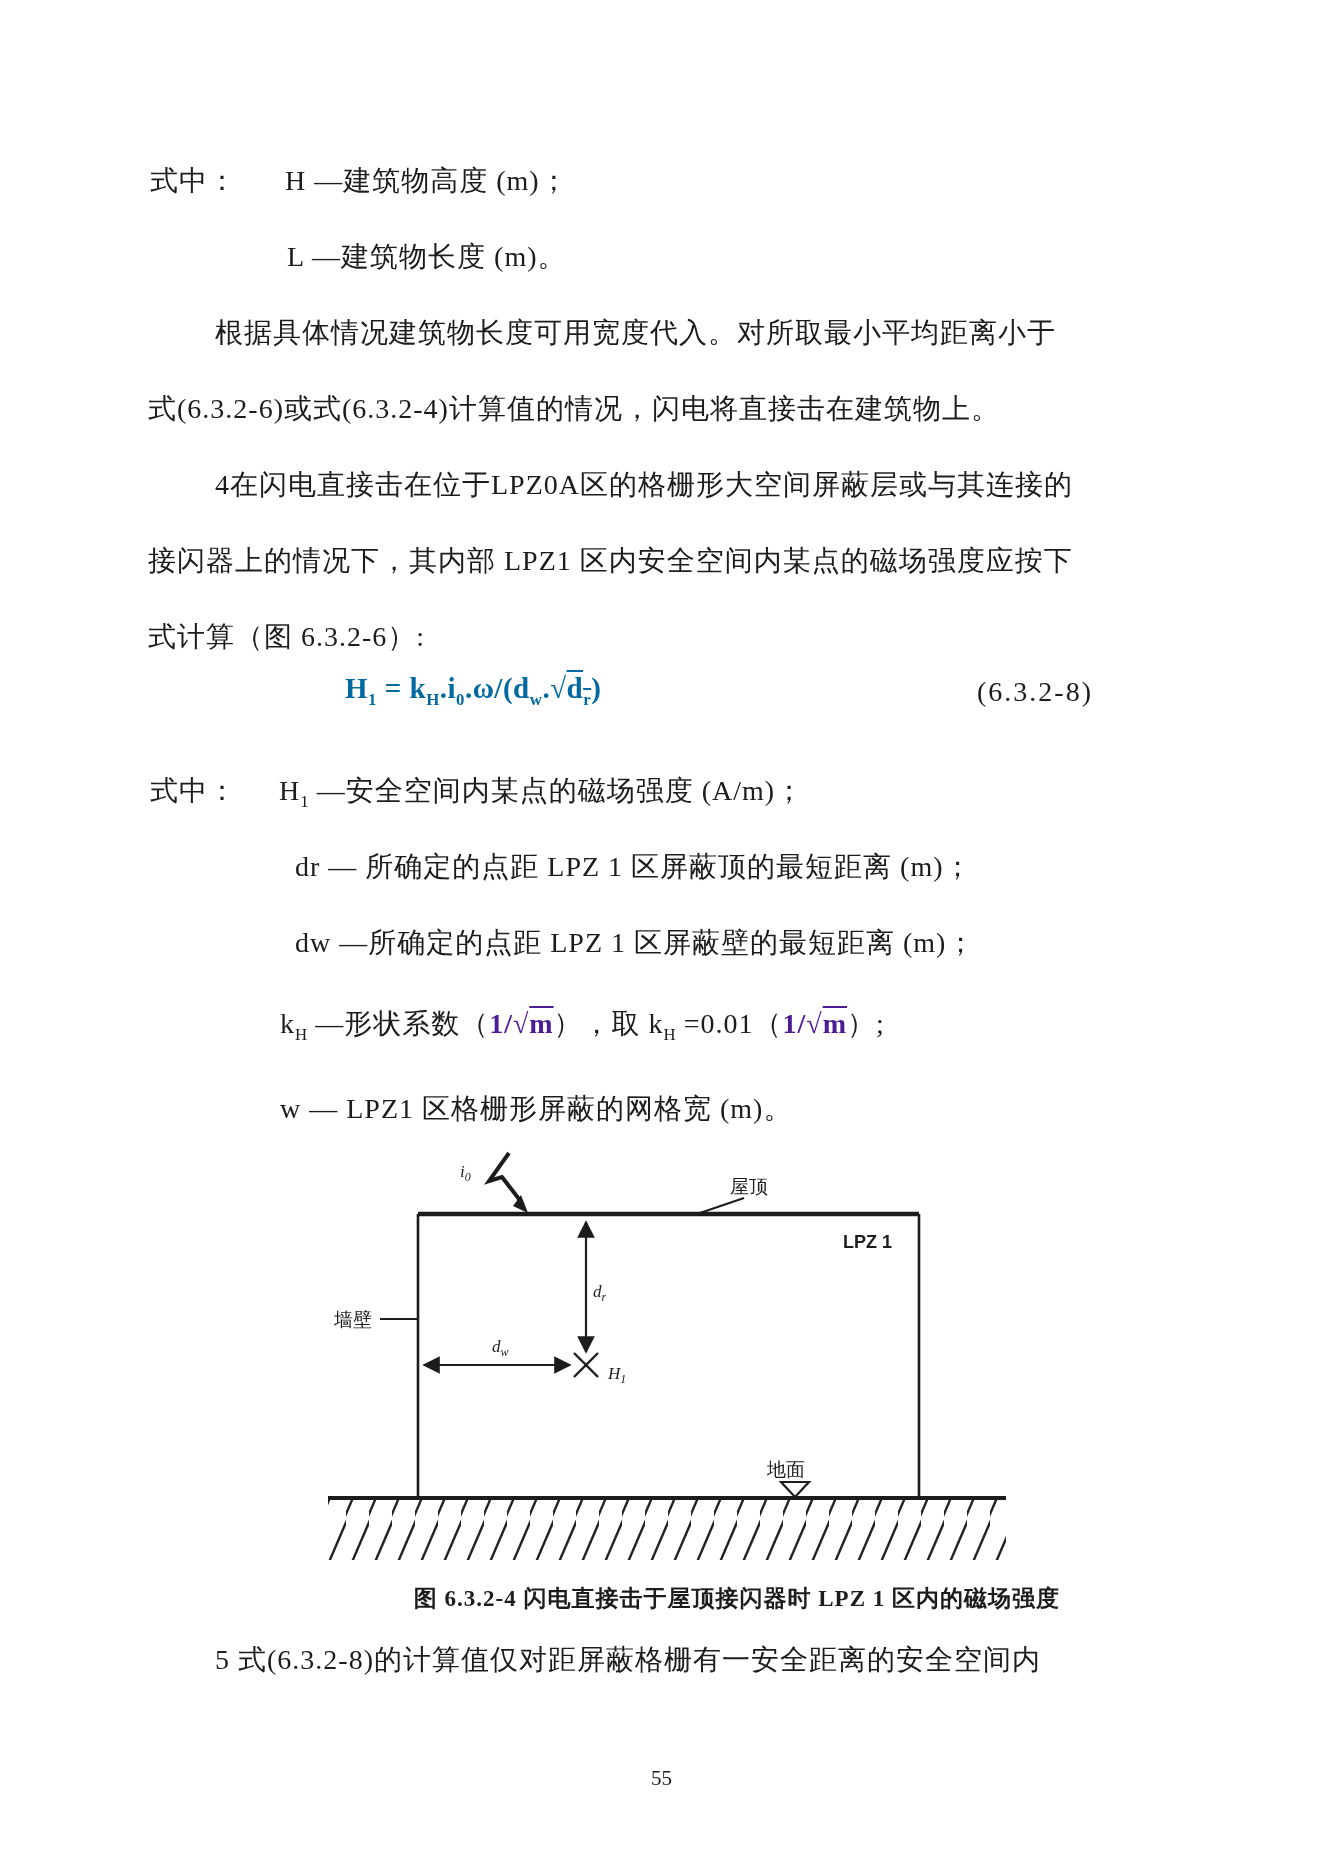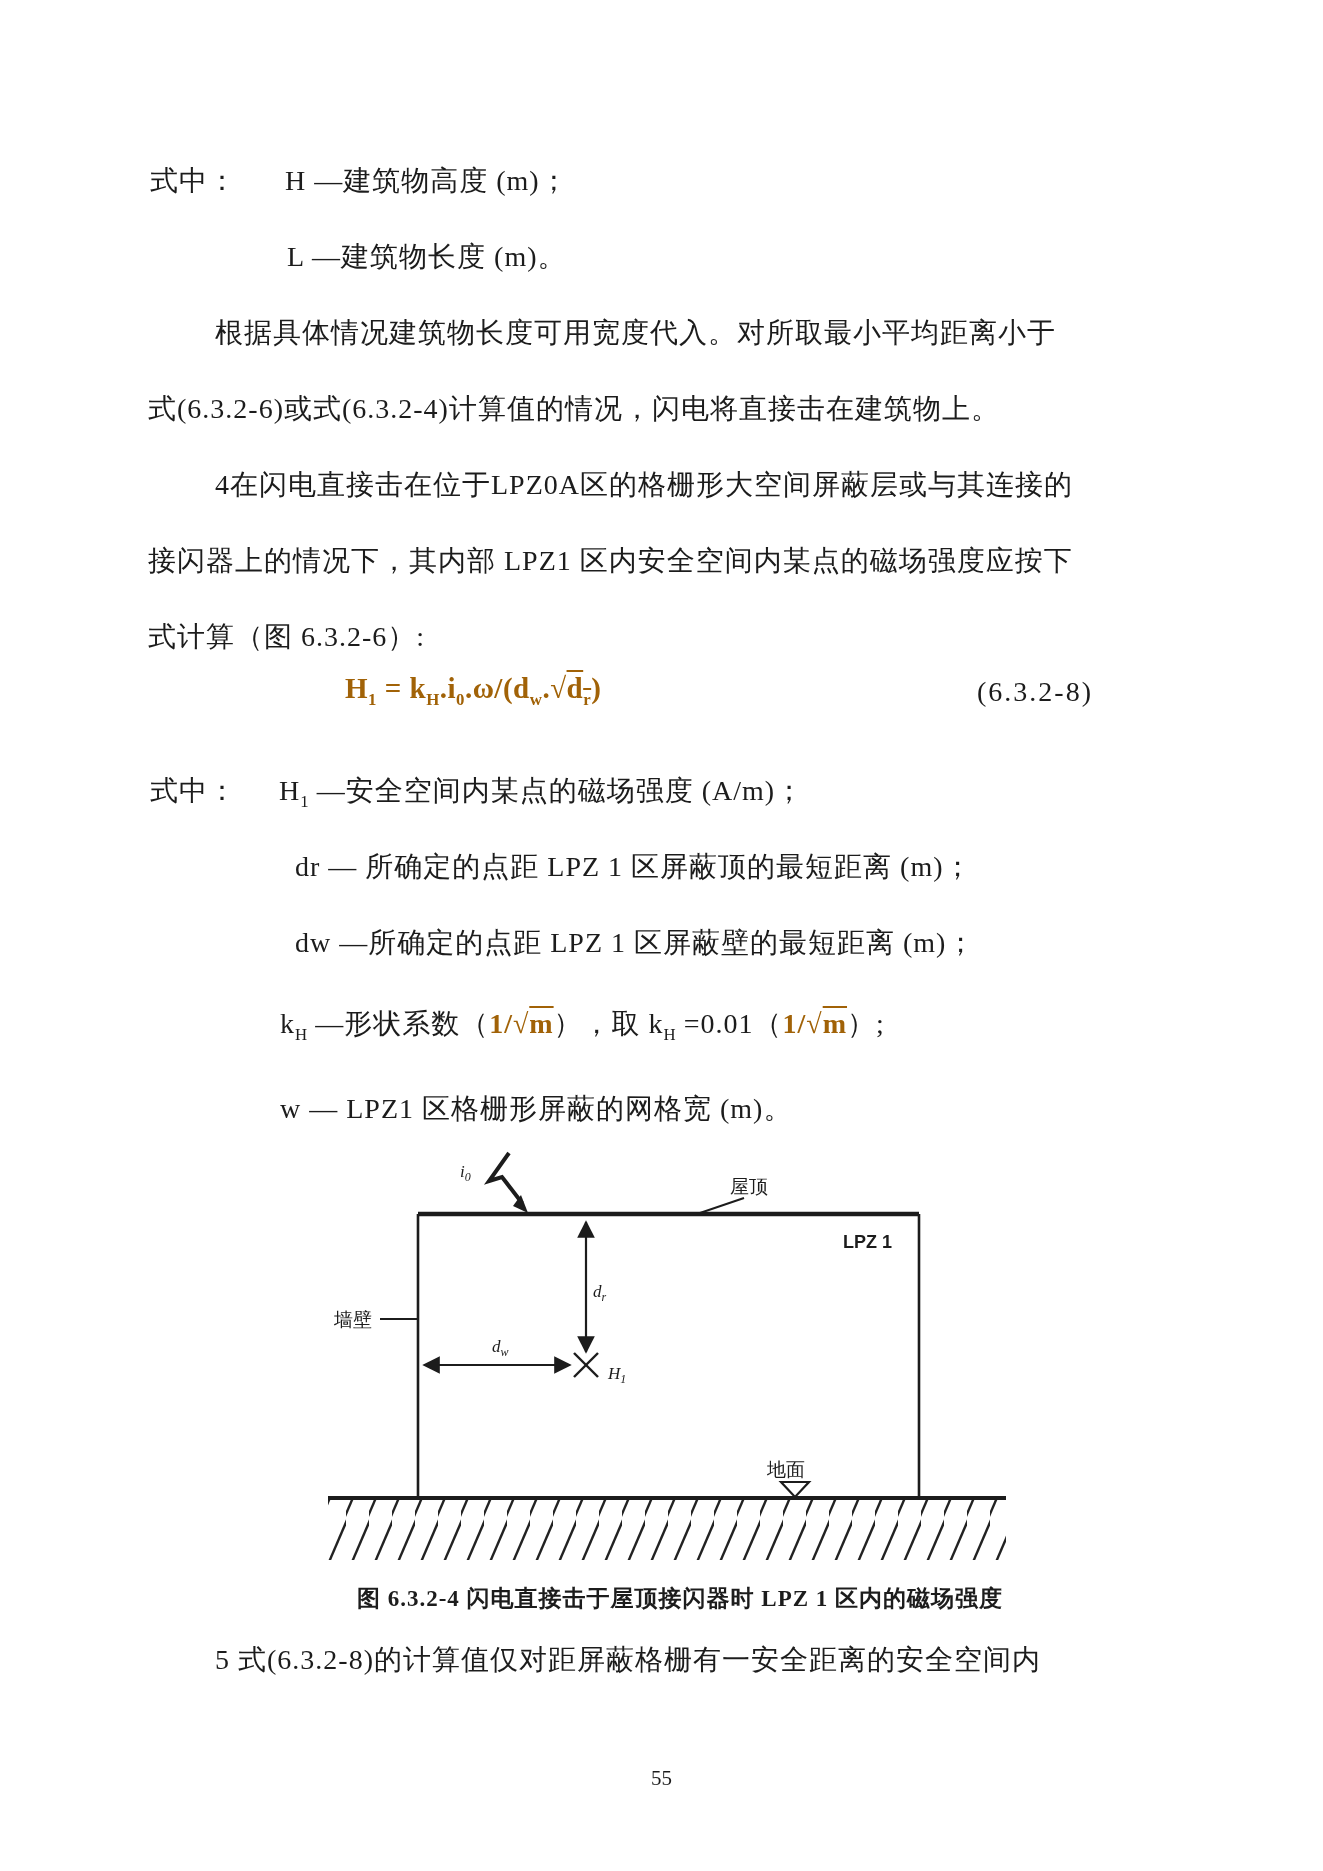--- a/index.html
+++ b/index.html
@@ -18,39 +18,39 @@
     letter-spacing:1px;
     white-space:nowrap;
   }
   .line sub { font-size:60%; letter-spacing:0; }
   .gap-after-label { margin-left:48px; }
   .gap-after-label2 { margin-left:42px; }
   .formula {
     position:absolute;
     font-size:29px;
     font-weight:600;
-    color:#a16207;
+    color:#0369a1;
     letter-spacing:0.5px;
     white-space:nowrap;
   }
   .formula sub { font-size:58%; }
   .eq-number {
     position:absolute;
     font-size:28px;
     color:#1c1c1c;
     letter-spacing:2px;
     white-space:nowrap;
     margin-left:9px;
   }
   .ovl { text-decoration:overline; }
-  .tint { color:#a16207; font-weight:600; }
+  .tint { color:#4c1d95; font-weight:600; }
   .fig-caption {
     position:absolute;
     top:1583px; left:300px; width:760px;
-    text-align:center;
+    text-align:right;
     font-size:23px;
     font-weight:bold;
     letter-spacing:1px;
     white-space:nowrap;
   }
   .page-number {
     position:absolute;
     top:1766px; left:0; width:100%;
     text-align:center;
     font-size:21px;

